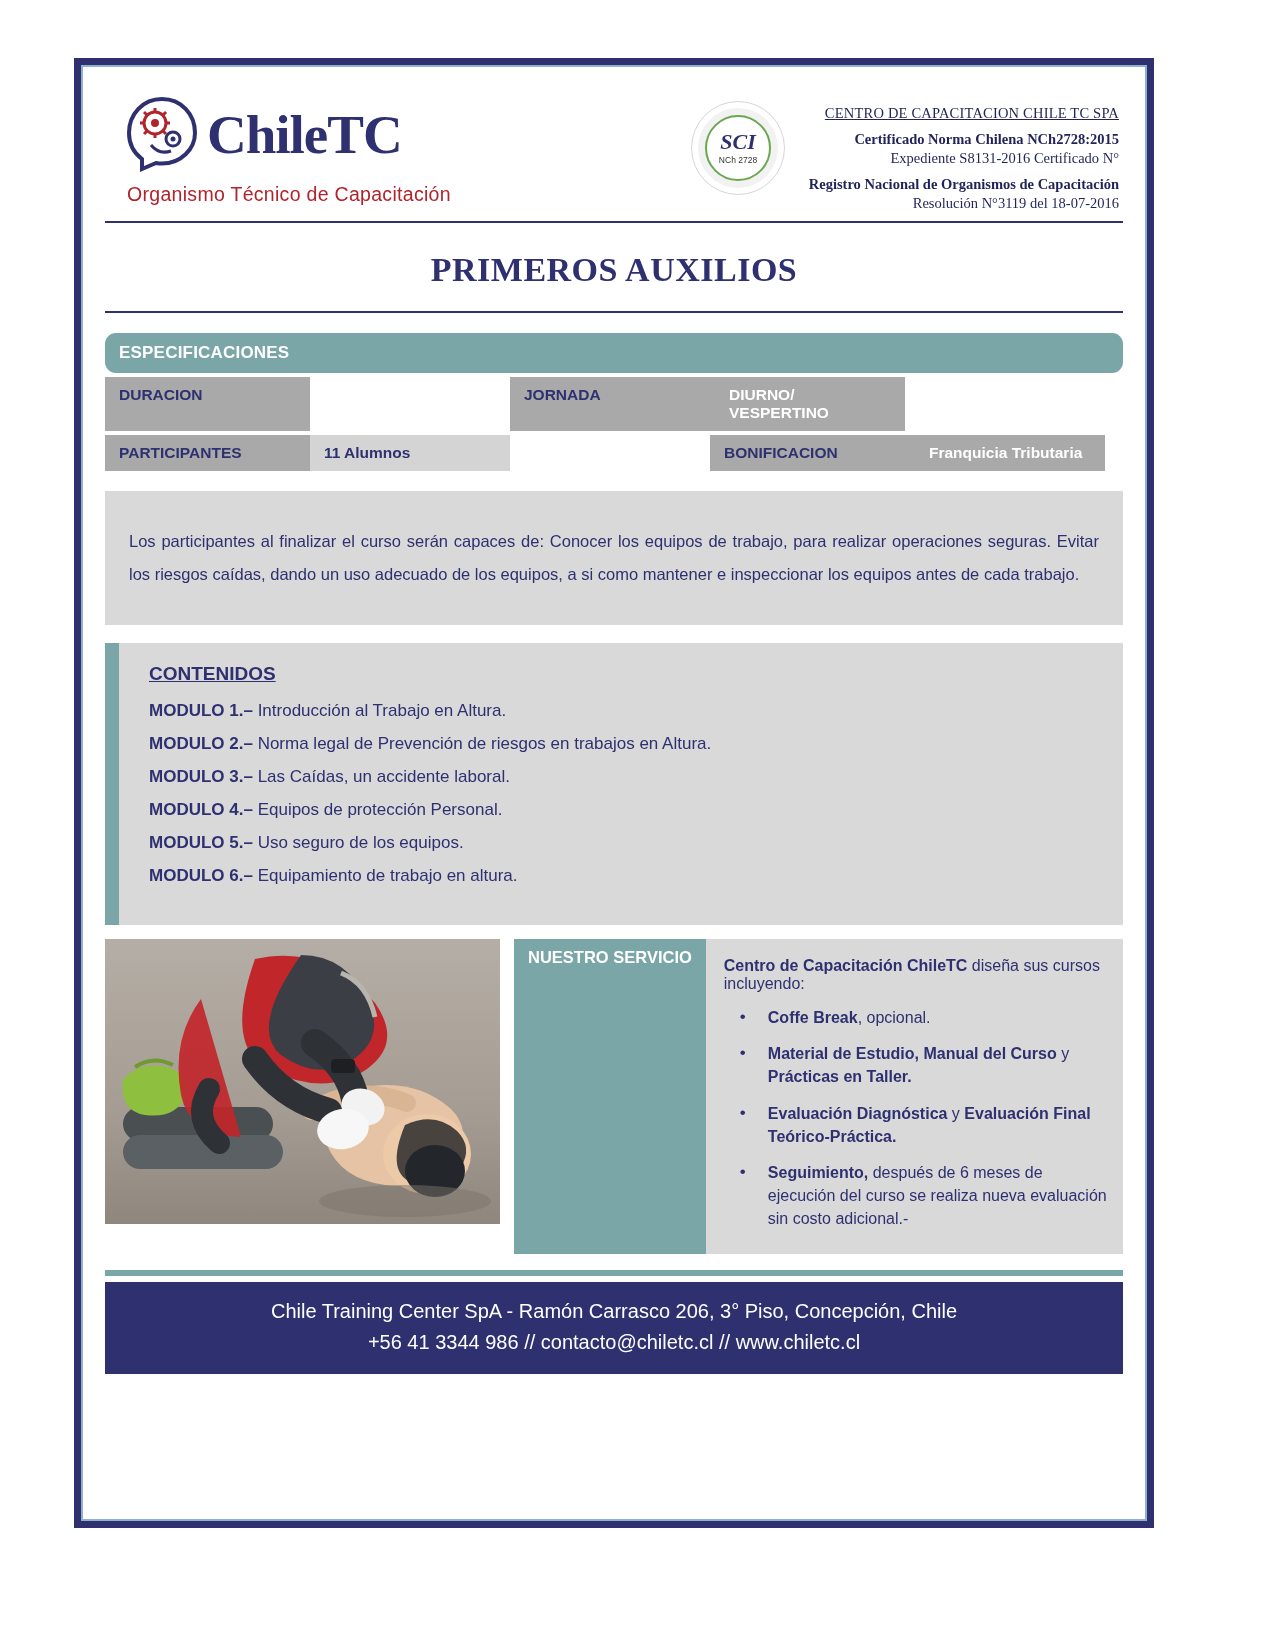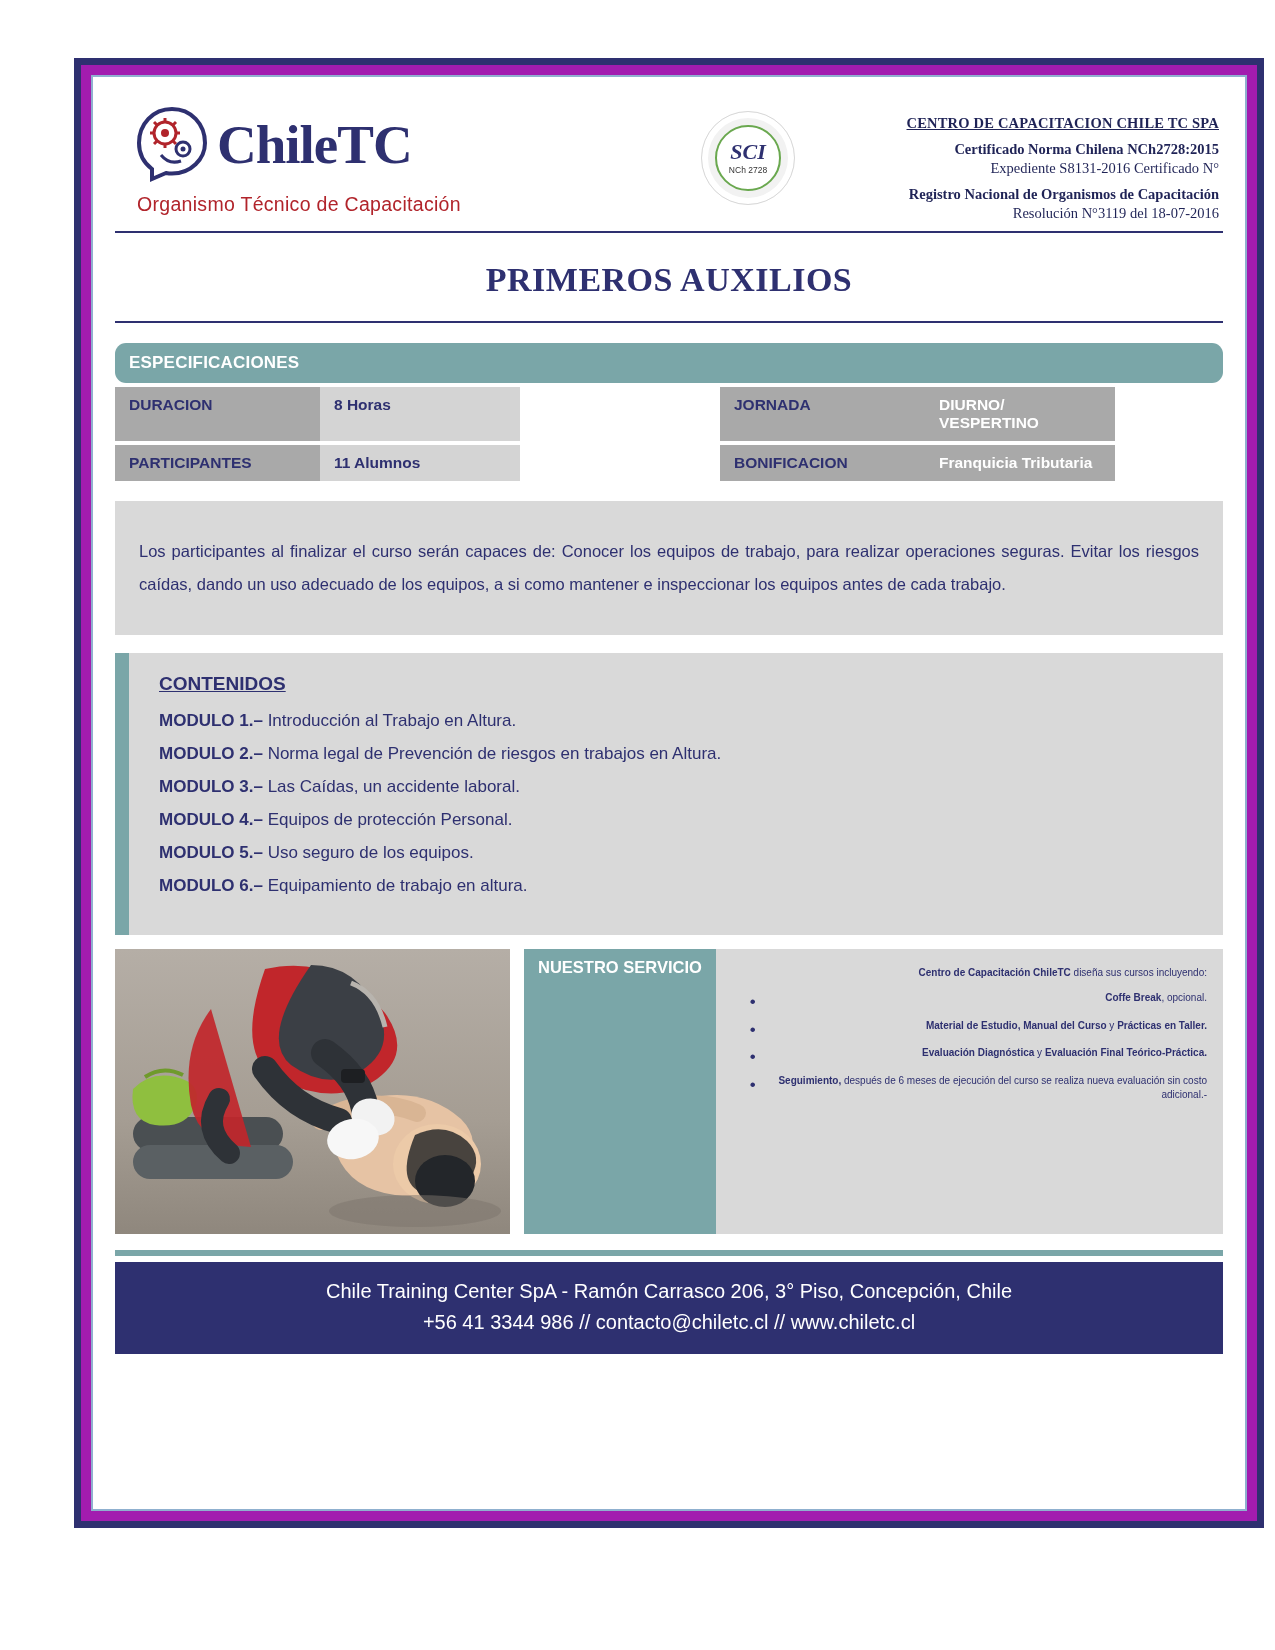--- a/index.html
+++ b/index.html
@@ -13,26 +13,25 @@
     font-family: "Liberation Sans", sans-serif;
     color: #1f2356;
     position: relative;
   }
 
   
   .page-frame {
     position: absolute;
     left: 74px;
     top: 58px;
-    width: 1190px;
+    width: 1080px;
     height: 1470px;
     border: 7px solid #2e3070;
-    background: #a21caf;
+    background: #f97316;
     box-sizing: border-box;
-    padding: 10px;
   }
   .page-inner {
     width: 100%;
     height: 100%;
     border: 2px solid #8fb0cf;
     box-sizing: border-box;
     position: relative;
     background: #ffffff;
   }
 
@@ -123,21 +122,21 @@
 
   .cert-block {
     flex: 1;
     text-align: right;
     padding-top: 22px;
     padding-right: 6px;
     font-family: "Liberation Serif", serif;
     color: #1f2356;
   }
   .cert-title {
-    font-weight: bold;
+    font-weight: normal;
     font-size: 14.5px;
     text-decoration: underline;
     letter-spacing: 0.2px;
   }
   .cert-line-b {
     font-weight: bold;
     font-size: 14.5px;
     margin-top: 9px;
   }
   .cert-line {
@@ -283,22 +282,21 @@
     color: #ffffff;
     font-weight: bold;
     font-size: 16.5px;
     padding: 9px 14px;
   }
   .service-body {
     background: #d9d9d9;
     flex: 1;
     padding: 14px 16px 10px 16px;
     color: #2e3070;
-    font-size: 10px;
-    text-align: right;
+    font-size: 16px;
   }
   .service-intro { margin: 4px 0 10px 2px; }
   .service-intro b { font-weight: bold; }
   ul.service-list {
     margin: 0;
     padding-left: 46px;
     list-style: none;
   }
   ul.service-list li {
     position: relative;
@@ -388,21 +386,20 @@
     <div class="header-rule"></div>
 
     <div class="doc-title">PRIMEROS AUXILIOS</div>
     <div class="title-rule"></div>
 
     <div class="section">
       <div class="band">ESPECIFICACIONES</div>
       <div class="spec-rows">
         <div class="spec-row">
           <div class="cell-label w-dur-label">DURACION</div>
-          <div class="cell-value w-dur-value">8 Horas</div>
           <div class="spacer-mid"></div>
           <div class="cell-label w-jor-label">JORNADA</div>
           <div class="cell-value-dark w-jor-value">DIURNO/ VESPERTINO</div>
         </div>
         <div class="spec-row">
           <div class="cell-label w-dur-label">PARTICIPANTES</div>
           <div class="cell-value w-dur-value">11 Alumnos</div>
           <div class="spacer-mid"></div>
           <div class="cell-label w-jor-label">BONIFICACION</div>
           <div class="cell-value-dark w-jor-value">Franquicia Tributaria</div>

